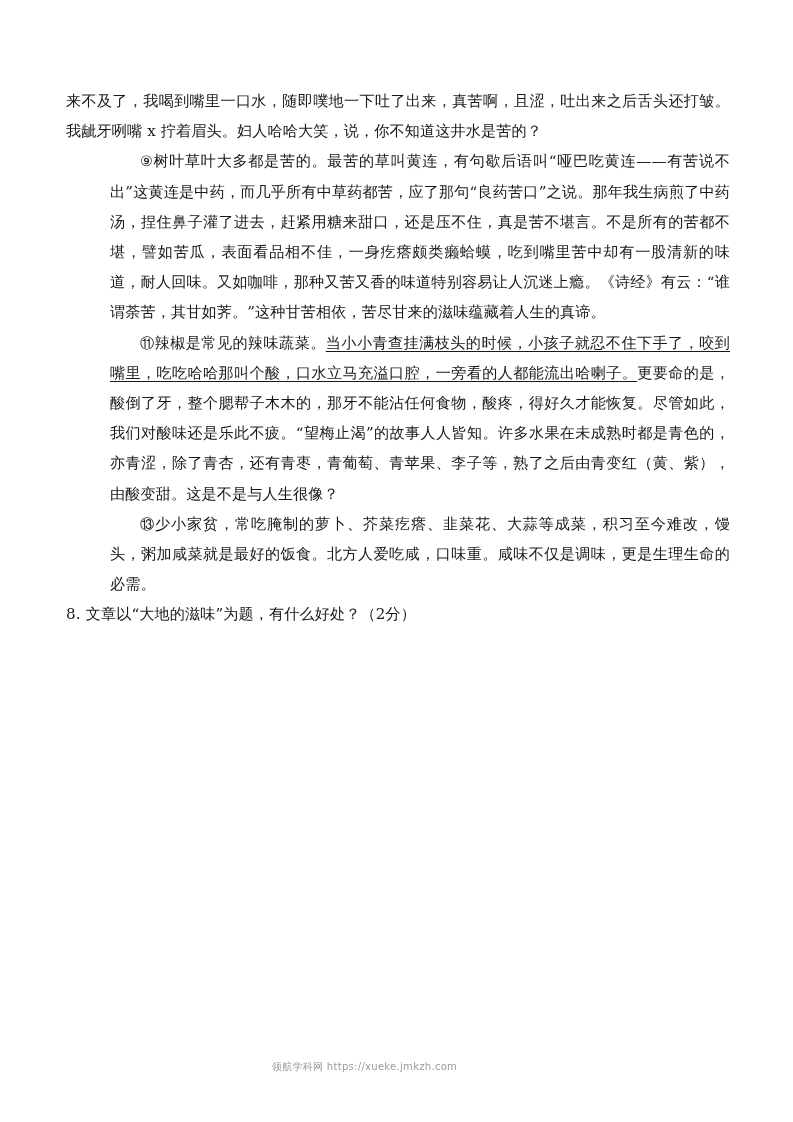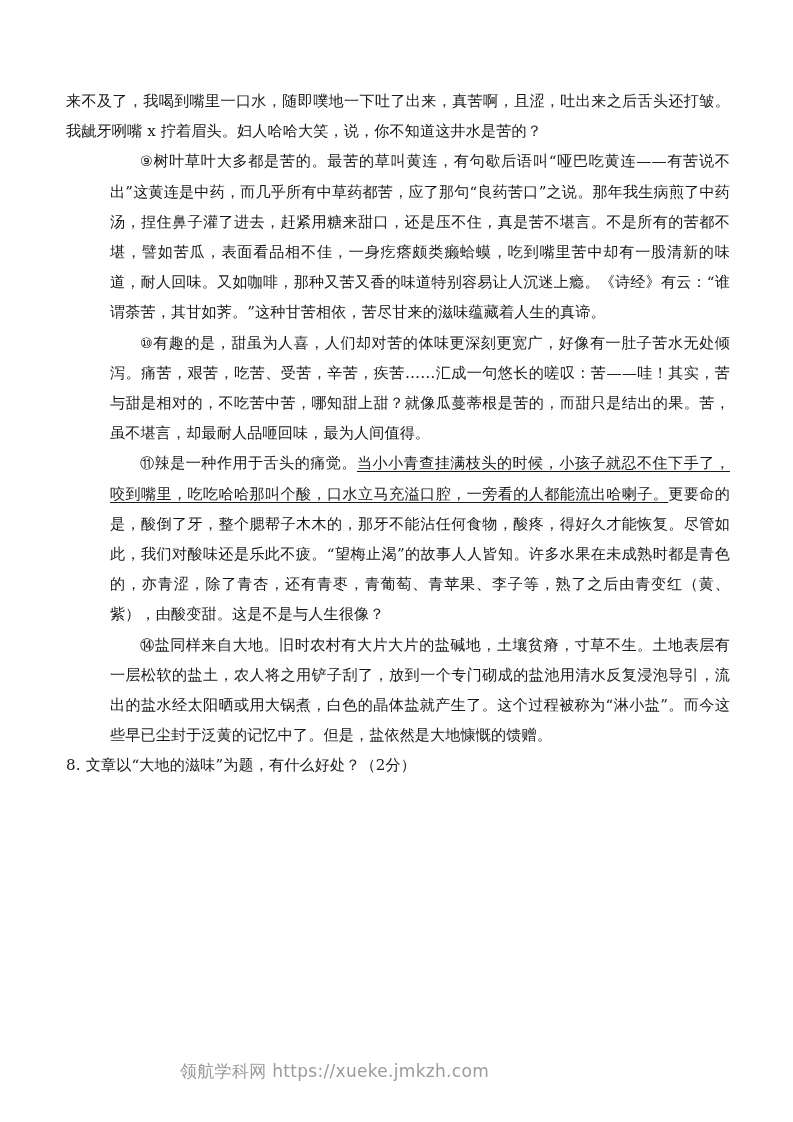--- a/index.html
+++ b/index.html
@@ -63,57 +63,55 @@
   .question .qnum {
     font-family: "DejaVu Serif", "Liberation Serif", serif;
   }
   .footer {
     position: absolute;
     left: 0;
     top: 1060px;
     width: 669px;
     text-align: center;
     color: #9b9b9b;
-    font-size: 17px;
+    font-size: 10px;
     font-family: "DejaVu Sans", "Liberation Sans", sans-serif;
     letter-spacing: 0.3px;
     white-space: nowrap;
+    padding-left: 30px;
   }
   .footer .site {
     font-family: "DejaVu Sans", "Liberation Sans", sans-serif;
   }
 </style>
 </head>
 <body>
 
 <div class="page">
 
   <div class="content">
 
     <p class="para">
       <span>来不及了，我喝到嘴里一口水，随即噗地一下吐了出来，真苦啊，且涩，吐出来之后舌头还打皱。我龇牙咧嘴 x 拧着眉头。妇人哈哈大笑，说，你不知道这井水是苦的？</span>
     </p>
 
     <p class="para indent">
       <span class="marker">⑨</span><span>树叶草叶大多都是苦的。最苦的草叫黄连，有句歇后语叫“哑巴吃黄连——有苦说不出”这黄连是中药，而几乎所有中草药都苦，应了那句“良药苦口”之说。那年我生病煎了中药汤，捏住鼻子灌了进去，赶紧用糖来甜口，还是压不住，真是苦不堪言。不是所有的苦都不堪，譬如苦瓜，表面看品相不佳，一身疙瘩颇类癞蛤蟆，吃到嘴里苦中却有一股清新的味道，耐人回味。又如咖啡，那种又苦又香的味道特别容易让人沉迷上瘾。《诗经》有云：“谁谓荼苦，其甘如荠。”这种甘苦相依，苦尽甘来的滋味蕴藏着人生的真谛。</span>
     </p>
 
-    <p class="para indent">
-      <span class="marker">⑩</span><span>有趣的是，甜虽为人喜，人们却对苦的体味更深刻更宽广，好像有一肚子苦水无处倾泻。痛苦，艰苦，吃苦、受苦，辛苦，疾苦……汇成一句悠长的嗟叹：苦——哇！其实，苦与甜是相对的，不吃苦中苦，哪知甜上甜？就像瓜蔓蒂根是苦的，而甜只是结出的果。苦，虽不堪言，却最耐人品咂回味，最为人间值得。</span>
-    </p>
 
     <p class="para indent">
-      <span class="marker">⑪</span><span>辣是一种作用于舌头的痛觉。</span><span class="u">当小小青查挂满枝头的时候，小孩子就忍不住下手了，咬到嘴里，吃吃哈哈那叫个酸，口水立马充溢口腔，一旁看的人都能流出哈喇子。</span><span>更要命的是，酸倒了牙，整个腮帮子木木的，那牙不能沾任何食物，酸疼，得好久才能恢复。尽管如此，我们对酸味还是乐此不疲。“望梅止渴”的故事人人皆知。许多水果在未成熟时都是青色的，亦青涩，除了青杏，还有青枣，青葡萄、青苹果、李子等，熟了之后由青变红（黄、紫），由酸变甜。这是不是与人生很像？</span>
+      <span class="marker">⑪</span><span>辣椒是常见的辣味蔬菜。</span><span class="u">当小小青查挂满枝头的时候，小孩子就忍不住下手了，咬到嘴里，吃吃哈哈那叫个酸，口水立马充溢口腔，一旁看的人都能流出哈喇子。</span><span>更要命的是，酸倒了牙，整个腮帮子木木的，那牙不能沾任何食物，酸疼，得好久才能恢复。尽管如此，我们对酸味还是乐此不疲。“望梅止渴”的故事人人皆知。许多水果在未成熟时都是青色的，亦青涩，除了青杏，还有青枣，青葡萄、青苹果、李子等，熟了之后由青变红（黄、紫），由酸变甜。这是不是与人生很像？</span>
     </p>
 
 
+    <p class="para indent">
+      <span class="marker">⑬</span><span>少小家贫，常吃腌制的萝卜、芥菜疙瘩、韭菜花、大蒜等成菜，积习至今难改，馒头，粥加咸菜就是最好的饭食。北方人爱吃咸，口味重。咸味不仅是调味，更是生理生命的必需。</span>
+    </p>
 
-    <p class="para indent">
-      <span class="marker">⑭</span><span>盐同样来自大地。旧时农村有大片大片的盐碱地，土壤贫瘠，寸草不生。土地表层有一层松软的盐土，农人将之用铲子刮了，放到一个专门砌成的盐池用清水反复浸泡导引，流出的盐水经太阳晒或用大锅煮，白色的晶体盐就产生了。这个过程被称为“淋小盐”。而今这些早已尘封于泛黄的记忆中了。但是，盐依然是大地慷慨的馈赠。</span>
-    </p>
 
 
     <p class="question">
       <span class="qnum">8.</span>&nbsp;<span>文章以“大地的滋味”为题，有什么好处？（2分）</span>
     </p>
 
   </div>
 
   <div class="footer">
     <span>领航学科网</span>

